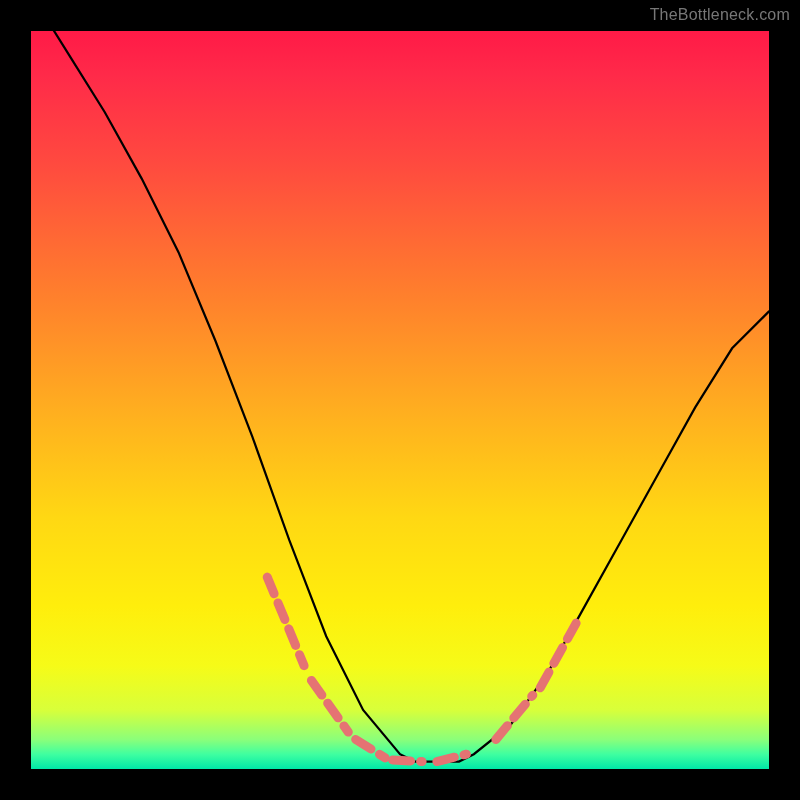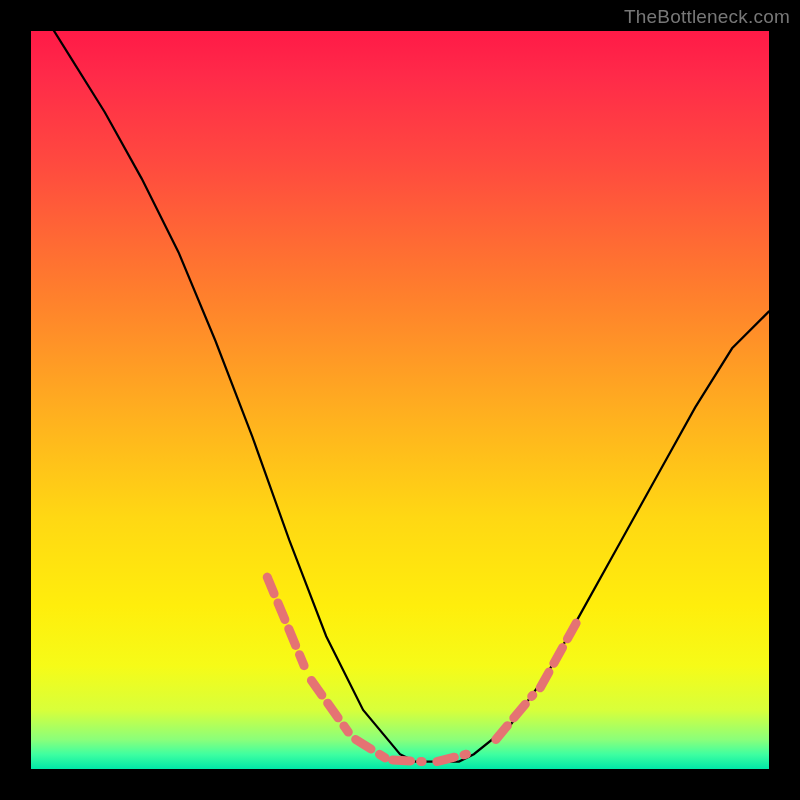--- a/index.html
+++ b/index.html
@@ -47,21 +47,21 @@
     left: 0;
     top: 0;
     width: 738px;
     height: 738px;
   }
   .attribution {
     position: absolute;
     top: 6px;
     right: 10px;
     color: #777777;
-    font-size: 19px;
+    font-size: 16px;
     letter-spacing: 0.2px;
     font-weight: 400;
     text-align: center;
   }
 </style>
 </head>
 <body>
 
 <div class="frame">
   <div class="plot-area">

